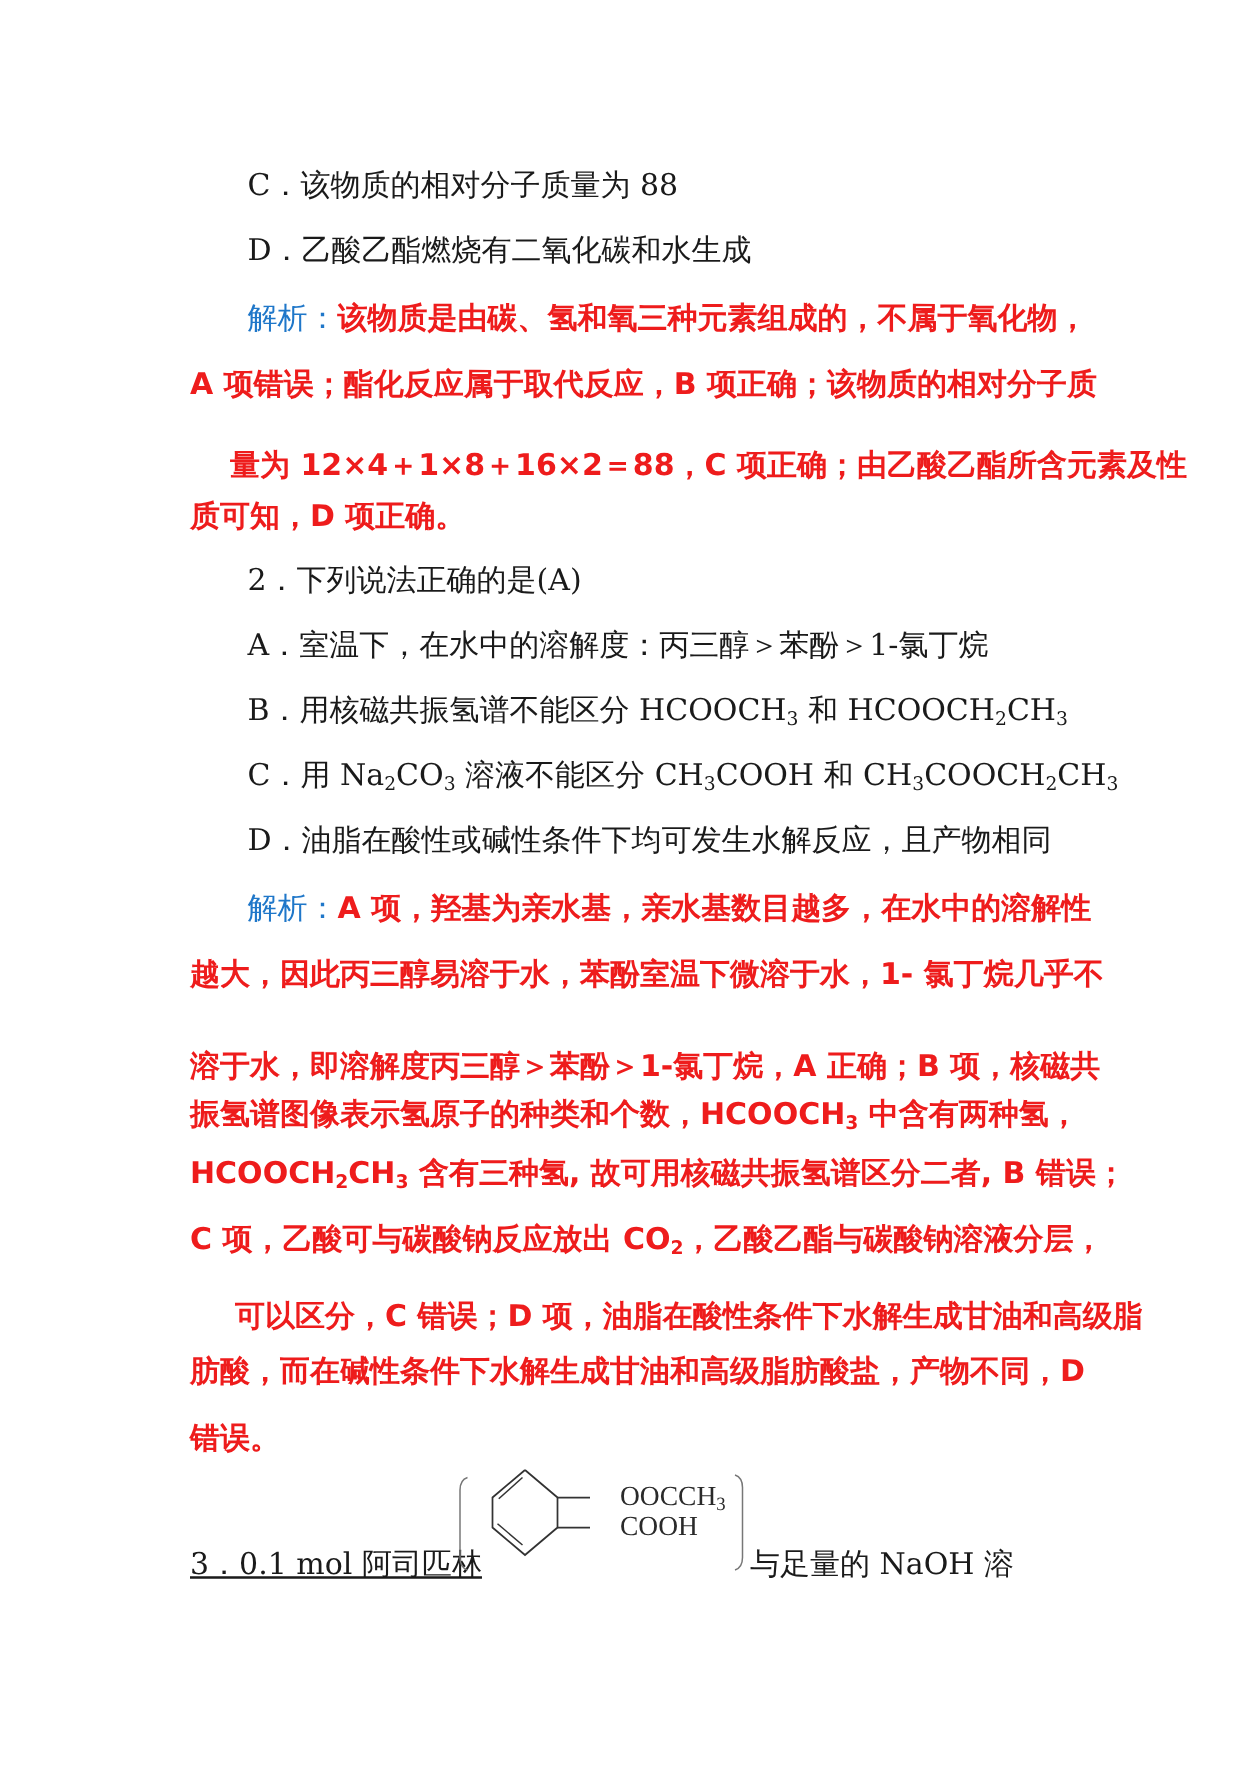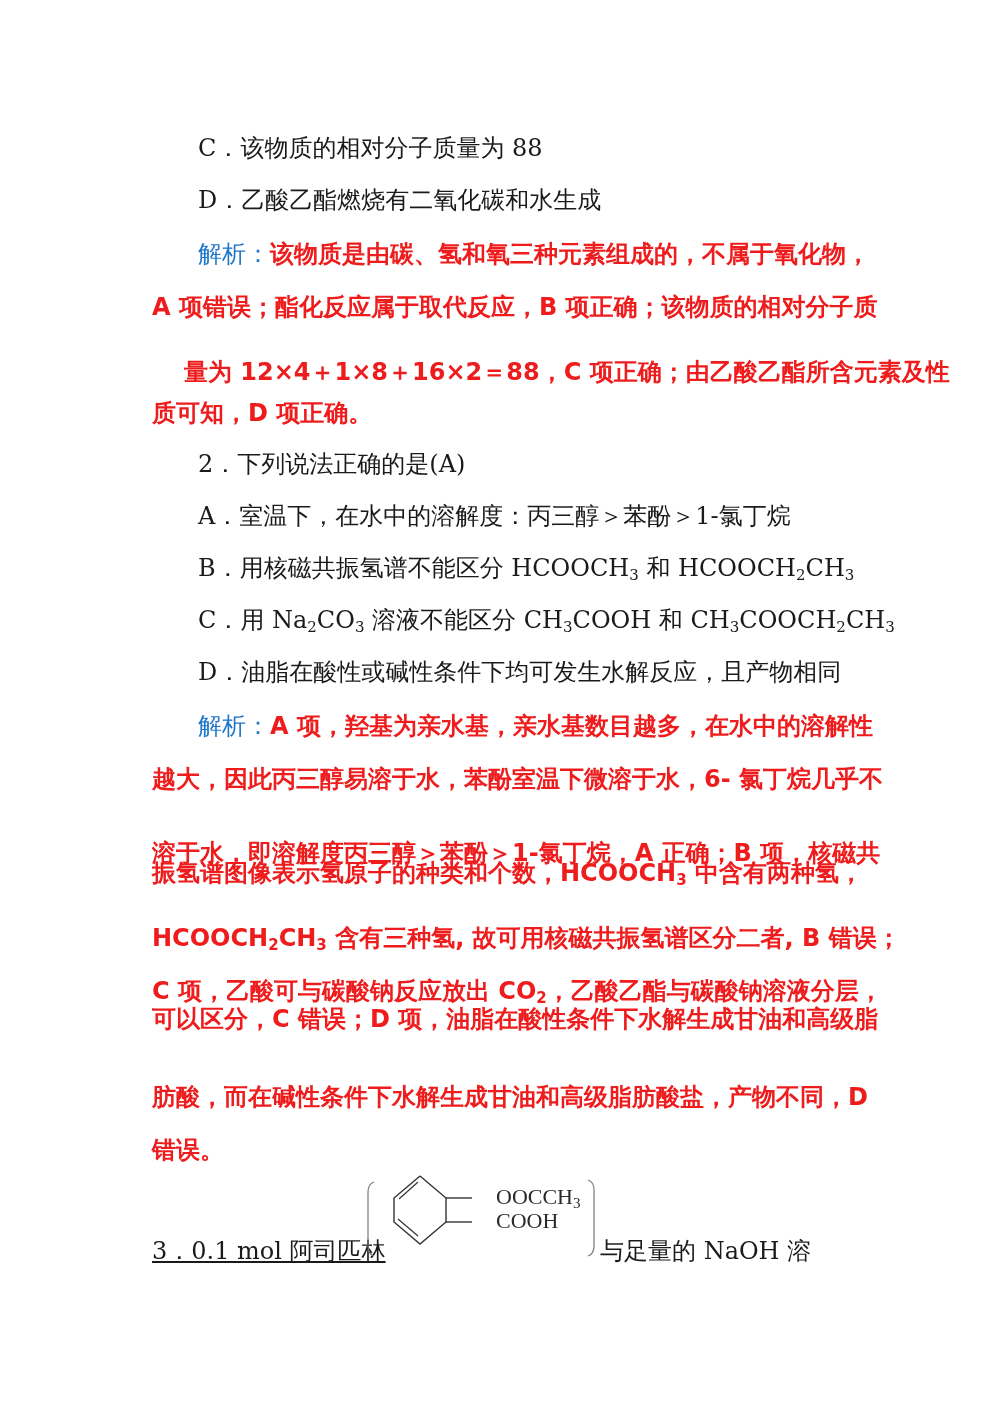--- a/index.html
+++ b/index.html
@@ -75,32 +75,32 @@
 <div class="line indent" style="top:605px;">
   <span>C．</span><span>用 Na</span><sub>2</sub><span>CO</span><sub>3</sub><span> 溶液不能区分 CH</span><sub>3</sub><span>COOH 和 CH</span><sub>3</sub><span>COOCH</span><sub>2</sub><span>CH</span><sub>3</sub>
 </div>
 <div class="line indent" style="top:657px;">
   <span>D．</span><span>油脂在酸性或碱性条件下均可发生水解反应，且产物相同</span>
 </div>
 
 <div class="line indent" style="top:711px; width:654px;">
   <span class="blue">解析：</span><span class="red">A 项，羟基为亲水基，亲水基数目越多，在水中的溶解性</span>
 </div>
-<div class="line red" style="top:764px;">越大，因此丙三醇易溶于水，苯酚室温下微溶于水，6- 氯丁烷几乎不</div>
+<div class="line red" style="top:764px;">越大，因此丙三醇易溶于水，苯酚室温下微溶于水，1- 氯丁烷几乎不</div>
 <div class="line red" style="top:838px;">溶于水，即溶解度丙三醇＞苯酚＞1-氯丁烷，A 正确；B 项，核磁共</div>
-<div class="line red" style="top:858px;">
+<div class="line red" style="top:876px;">
   <span>振氢谱图像表示氢原子的种类和个数，HCOOCH</span><sub>3</sub><span> 中含有两种氢，</span>
 </div>
 <div class="line red" style="top:923px;">
   <span>HCOOCH</span><sub>2</sub><span>CH</span><sub>3</sub><span> 含有三种氢, 故可用核磁共振氢谱区分二者, B 错误；</span>
 </div>
 <div class="line red" style="top:976px;">
   <span>C 项，乙酸可与碳酸钠反应放出 CO</span><sub>2</sub><span>，乙酸乙酯与碳酸钠溶液分层，</span>
 </div>
-<div class="line red" style="top:1004px;">可以区分，C 错误；D 项，油脂在酸性条件下水解生成甘油和高级脂</div>
+<div class="line red" style="top:1038px;margin-left:36px;">可以区分，C 错误；D 项，油脂在酸性条件下水解生成甘油和高级脂</div>
 <div class="line red" style="top:1082px;">肪酸，而在碱性条件下水解生成甘油和高级脂肪酸盐，产物不同，D</div>
 <div class="line red" style="top:1135px;">错误。</div>
 
 <div class="line" style="top:1236px; left:152px;text-decoration:underline;">3．0.1 mol 阿司匹林</div>
 
 <div class="struct">
   <svg width="230" height="100" viewBox="0 0 230 100">
 
     <path d="M8 10 Q2 12 2 20 L2 74 Q2 82 8 84" fill="none" stroke="#777" stroke-width="1.2"></path>
 

